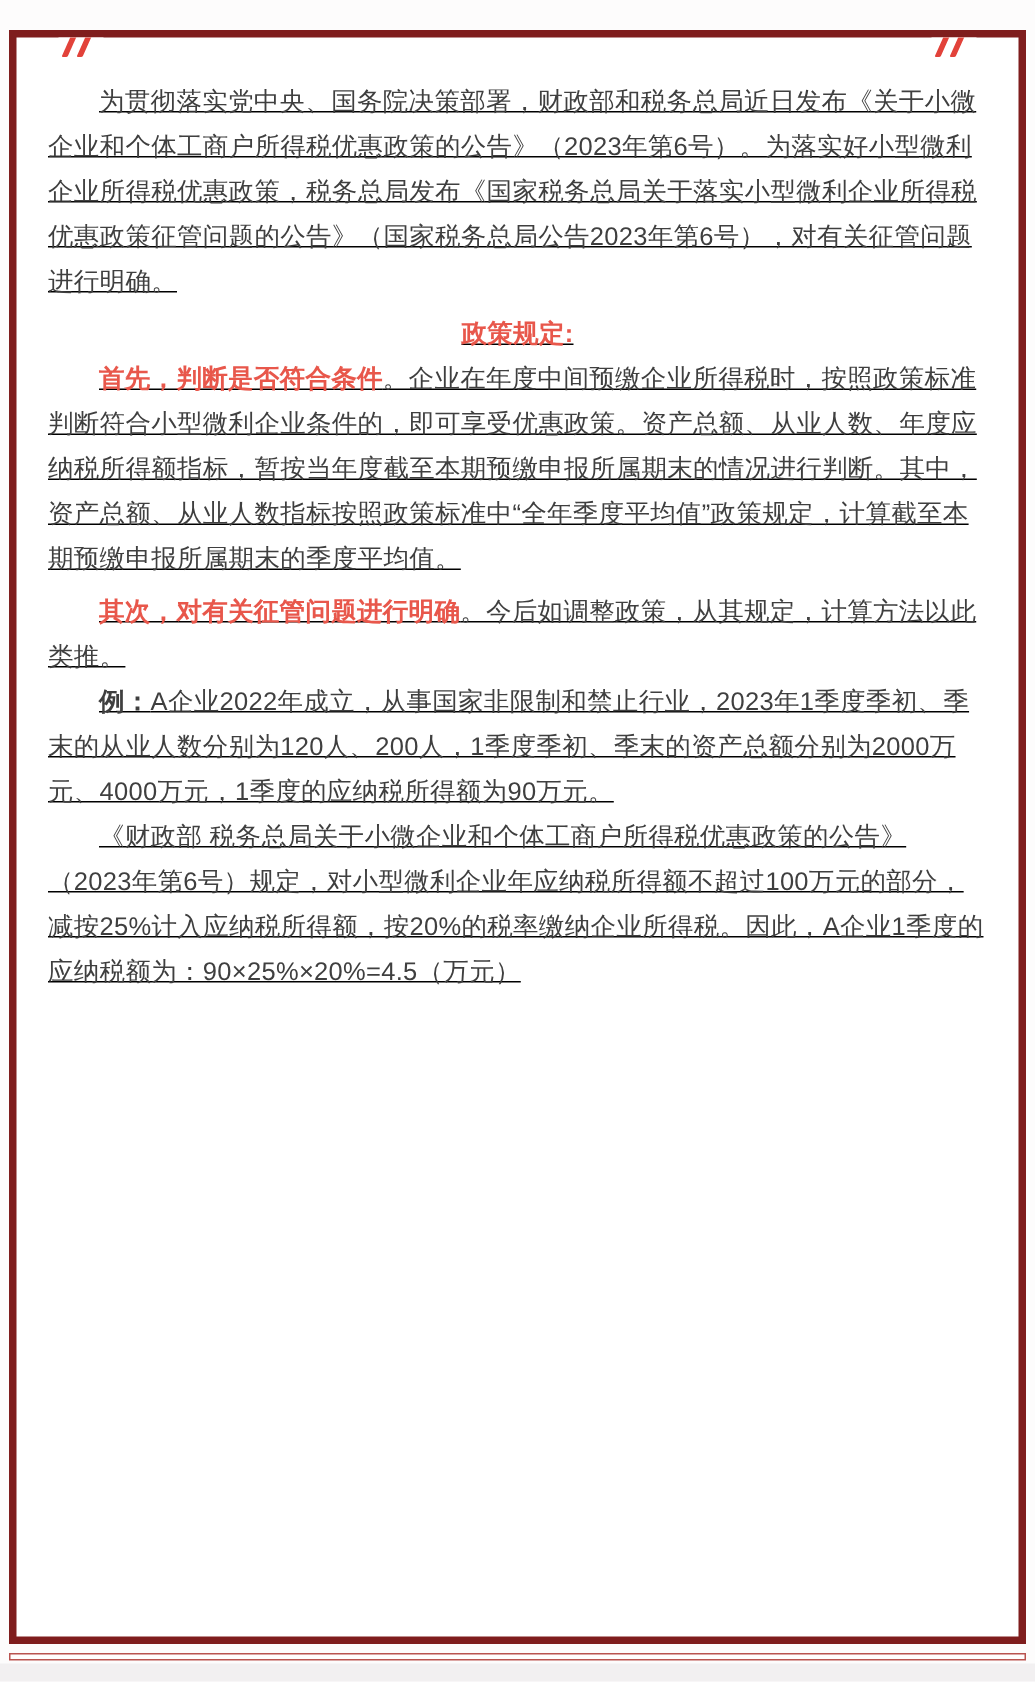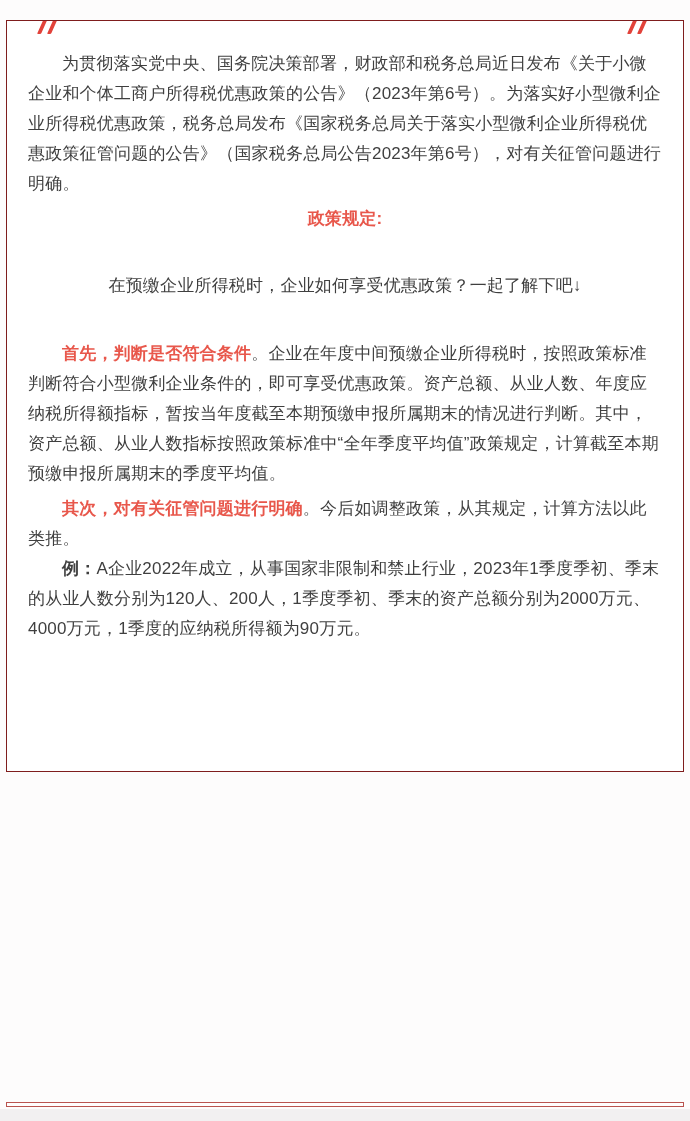--- a/index.html
+++ b/index.html
@@ -6,25 +6,26 @@
   body {
     width:690px; height:1121px;
     background:#fdfcfc;
     font-family:"Liberation Sans","DejaVu Sans",sans-serif;
     position:relative;
     overflow:hidden;
   }
   .card {
     position:absolute;
     left:6px; top:20px;
-    width:678px; height:752px;
+    width:678px; height:1076px;
     box-sizing:border-box;
     background:#ffffff;
-    border:1px solid #7f1d1d;
+    border:5px solid #7f1d1d;
     overflow:hidden;
+    text-decoration:underline;
   }
   .slashes {
     position:absolute; top:-14px;
     display:flex; gap:6px;
     background:#ffffff;
     padding:0 8px;
   }
   .slashes i {
     display:block; width:4px; height:27px;
     background:#e2423a;
@@ -72,21 +73,21 @@
       <i></i>
       <i></i>
     </span>
   <span class="slashes right">
       <i></i>
       <i></i>
     </span>
   <div class="content">
       <p class="para"><span class="run-normal">为贯彻落实党中央、国务院决策部署，财政部和税务总局近日发布《关于小微企业和个体工商户所得税优惠政策的公告》（2023年第6号）。为落实好小型微利企业所得税优惠政策，税务总局发布《国家税务总局关于落实小型微利企业所得税优惠政策征管问题的公告》（国家税务总局公告2023年第6号），对有关征管问题进行明确。</span></p>
       <p class="heading m-sm"><span class="run-red-bold">政策规定:</span></p>
-      <p class="center"><span class="run-normal">在预缴企业所得税时，企业如何享受优惠政策？一起了解下吧↓</span></p>
       <p class="para"><span class="run-red-bold">首先，判断是否符合条件</span><span class="run-normal">。企业在年度中间预缴企业所得税时，按照政策标准判断符合小型微利企业条件的，即可享受优惠政策。资产总额、从业人数、年度应纳税所得额指标，暂按当年度截至本期预缴申报所属期末的情况进行判断。其中，资产总额、从业人数指标按照政策标准中“全年季度平均值”政策规定，计算截至本期预缴申报所属期末的季度平均值。</span></p>
       <p class="para m-sm"><span class="run-red-bold">其次，对有关征管问题进行明确</span><span class="run-normal">。今后如调整政策，从其规定，计算方法以此类推。</span></p>
       <p class="para"><span class="run-bold">例：</span><span class="run-normal">A企业2022年成立，从事国家非限制和禁止行业，2023年1季度季初、季末的从业人数分别为120人、200人，1季度季初、季末的资产总额分别为2000万元、4000万元，1季度的应纳税所得额为90万元。</span></p>
+      <p class="para"><span class="run-normal">《财政部 税务总局关于小微企业和个体工商户所得税优惠政策的公告》（2023年第6号）规定，对小型微利企业年应纳税所得额不超过100万元的部分，减按25%计入应纳税所得额，按20%的税率缴纳企业所得税。因此，A企业1季度的应纳税额为：90×25%×20%=4.5（万元）</span></p>
     </div>
 </div>
 
 <div class="bottom-accent"></div>
 <div class="page-end"></div>
 
 </body></html>

